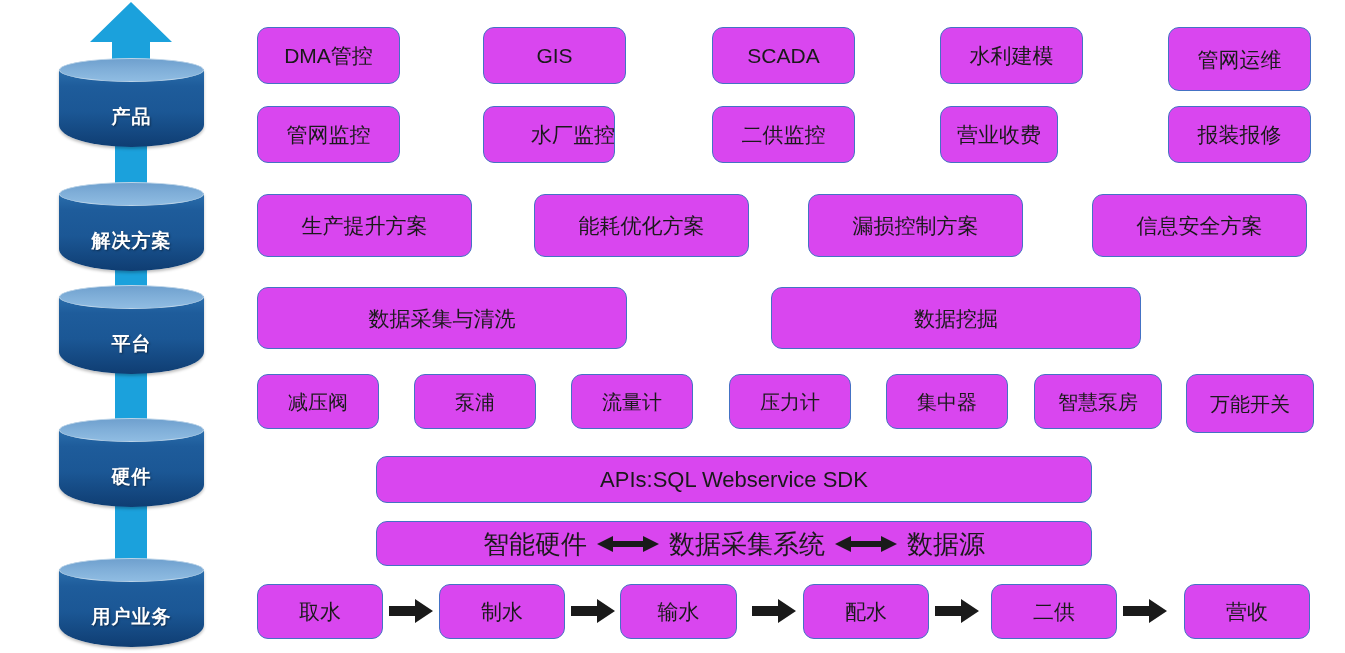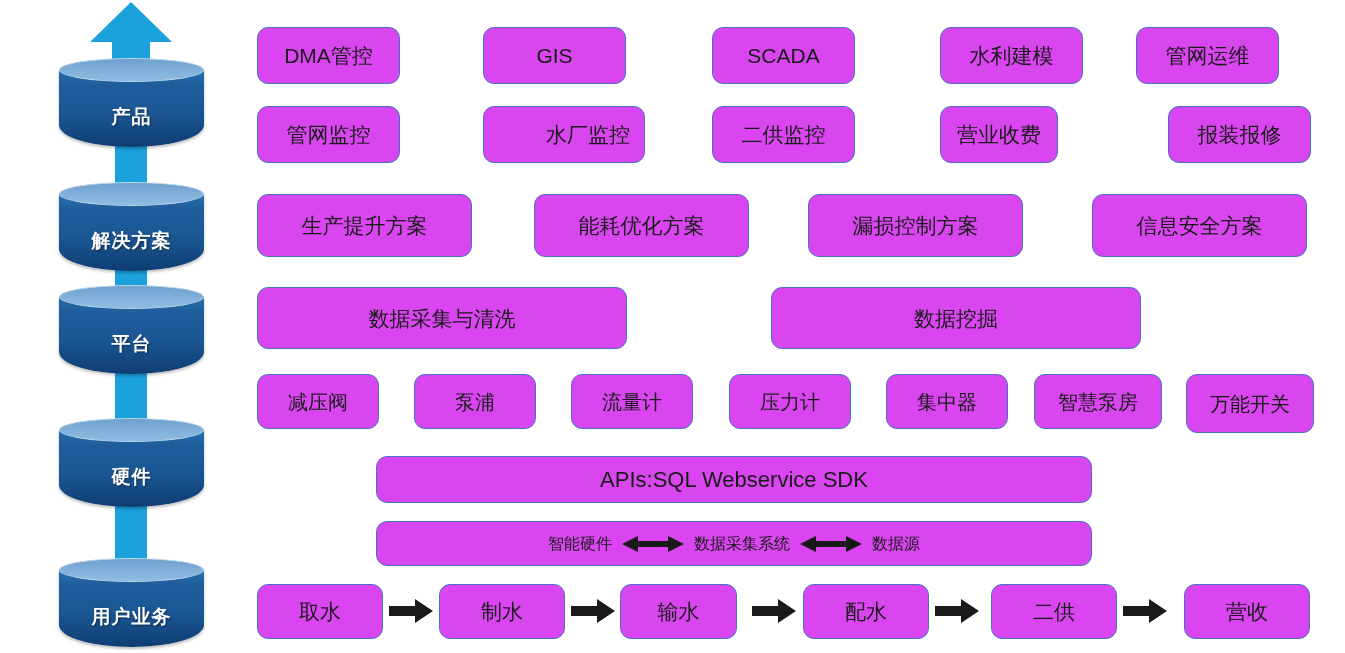--- a/index.html
+++ b/index.html
@@ -115,21 +115,21 @@
     display: inline-block;
     vertical-align: middle;
     width: 62px;
     height: 18px;
     margin: 0 10px;
   }
   .flowbar-text {
     display: flex;
     align-items: center;
     justify-content: center;
-    font-size: 16px;
+    font-size: 26px;
     white-space: nowrap;
   }
 </style>
 </head>
 <body>
 
 <div id="stage">
 
   <div id="left-stack">
 
@@ -170,24 +170,24 @@
       <div class="cyl-body"></div>
       <div class="cyl-top"></div>
       <div class="cyl-label" style="top:46px;">用户业务</div>
     </div>
   </div>
 
   <div class="rbox" style="left:257px; top:27px;  width:143px; height:57px;">DMA管控</div>
   <div class="rbox" style="left:483px; top:27px;  width:143px; height:57px;">GIS</div>
   <div class="rbox" style="left:712px; top:27px;  width:143px; height:57px;">SCADA</div>
   <div class="rbox" style="left:940px; top:27px;  width:143px; height:57px;">水利建模</div>
-  <div class="rbox" style="left:1136px;top:27px;  width:143px; height:57px;">管网运维</div>
+  <div class="rbox" style="left:1168px;top:27px;  width:143px; height:64px;">管网运维</div>
 
   <div class="rbox" style="left:257px; top:106px; width:143px; height:57px;">管网监控</div>
-  <div class="rbox" style="left:483px; top:106px; width:162px; height:57px;padding-left:48px;">水厂监控</div>
+  <div class="rbox" style="left:483px; top:106px; width:132px; height:57px;padding-left:48px;">水厂监控</div>
   <div class="rbox" style="left:712px; top:106px; width:143px; height:57px;">二供监控</div>
   <div class="rbox" style="left:940px; top:106px; width:118px; height:57px;">营业收费</div>
   <div class="rbox" style="left:257px; top:194px; width:215px; height:63px;">生产提升方案</div>
 
   <div class="rbox" style="left:1168px;top:106px; width:143px; height:57px;">报装报修</div>
   <div class="rbox" style="left:534px; top:194px; width:215px; height:63px;">能耗优化方案</div>
   <div class="rbox" style="left:808px; top:194px; width:215px; height:63px;">漏损控制方案</div>
   <div class="rbox" style="left:1092px;top:194px; width:215px; height:63px;">信息安全方案</div>
 
   <div class="rbox wide" style="left:257px; top:287px; width:370px; height:62px;">数据采集与清洗</div>

